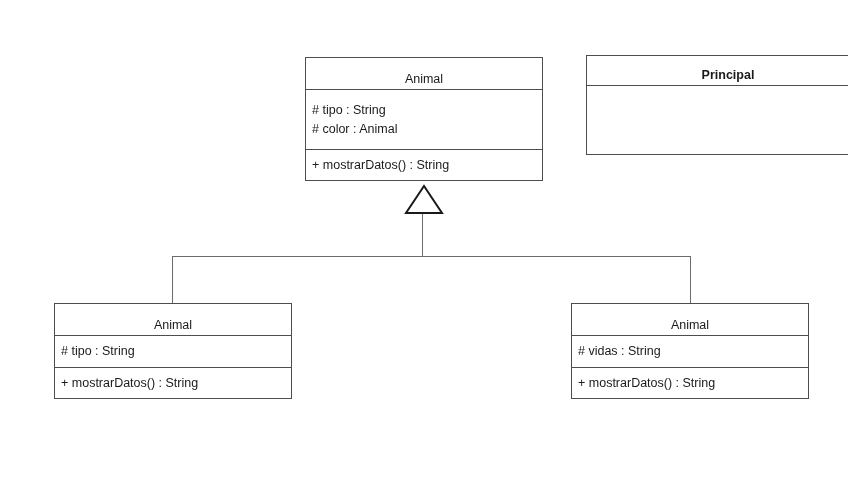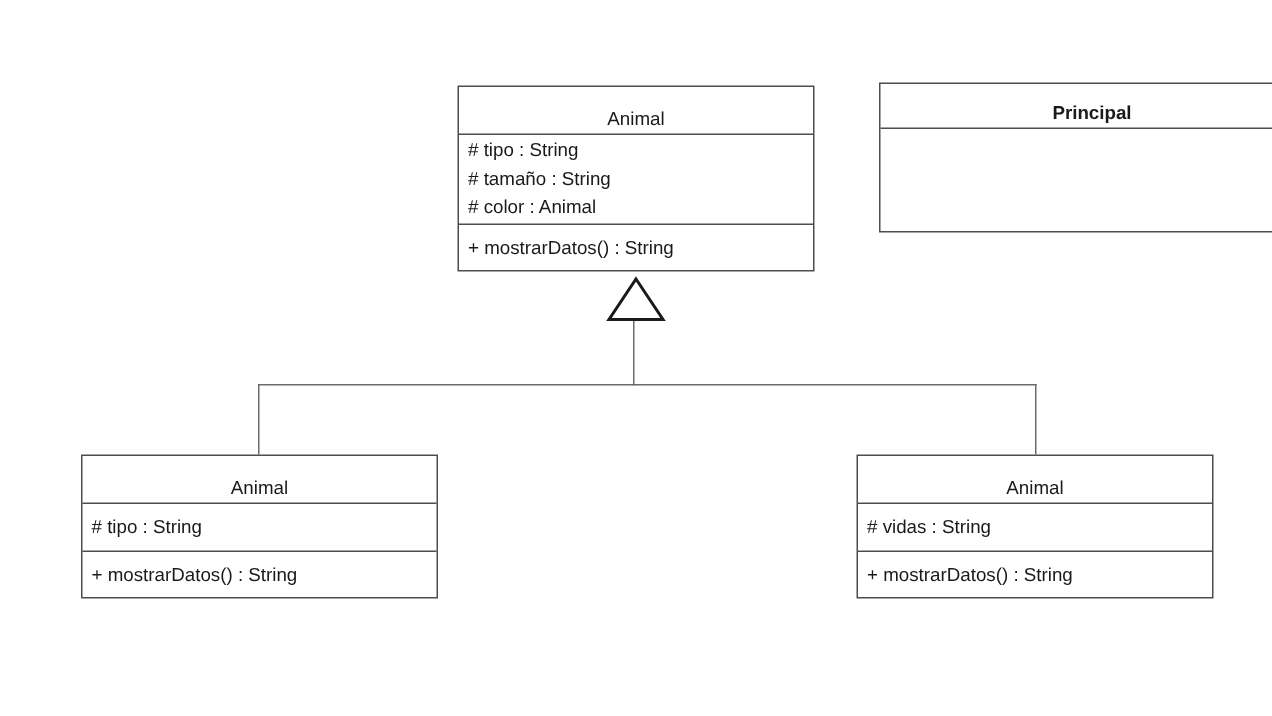--- a/index.html
+++ b/index.html
@@ -91,21 +91,20 @@
   <svg class="inherit-triangle" style="left:403px; top:184px;" width="42" height="32" viewBox="0 0 42 32">
     <polygon points="21,2 39,29 3,29" fill="#ffffff" stroke="#1a1a1a" stroke-width="2" stroke-linejoin="miter"></polygon>
   </svg>
 
   <div class="uml-class" style="left:305px; top:57px; width:238px; height:124px;">
     <div class="uml-compartment comp-name" style="height:31px;">
       <span class="uml-text">Animal</span>
     </div>
     <div class="uml-compartment comp-body" style="height:60px;">
       <span class="uml-text"># tipo : String</span>
-      <span class="uml-text"># tamaño : String</span>
       <span class="uml-text"># color : Animal</span>
     </div>
     <div class="uml-compartment comp-body" style="flex:1;">
       <span class="uml-text">+ mostrarDatos() : String</span>
     </div>
   </div>
 
   <div class="uml-class" style="left:586px; top:55px; width:284px; height:100px;font-weight:bold;">
     <div class="uml-compartment comp-name" style="height:29px;">
       <span class="uml-text">Principal</span>

